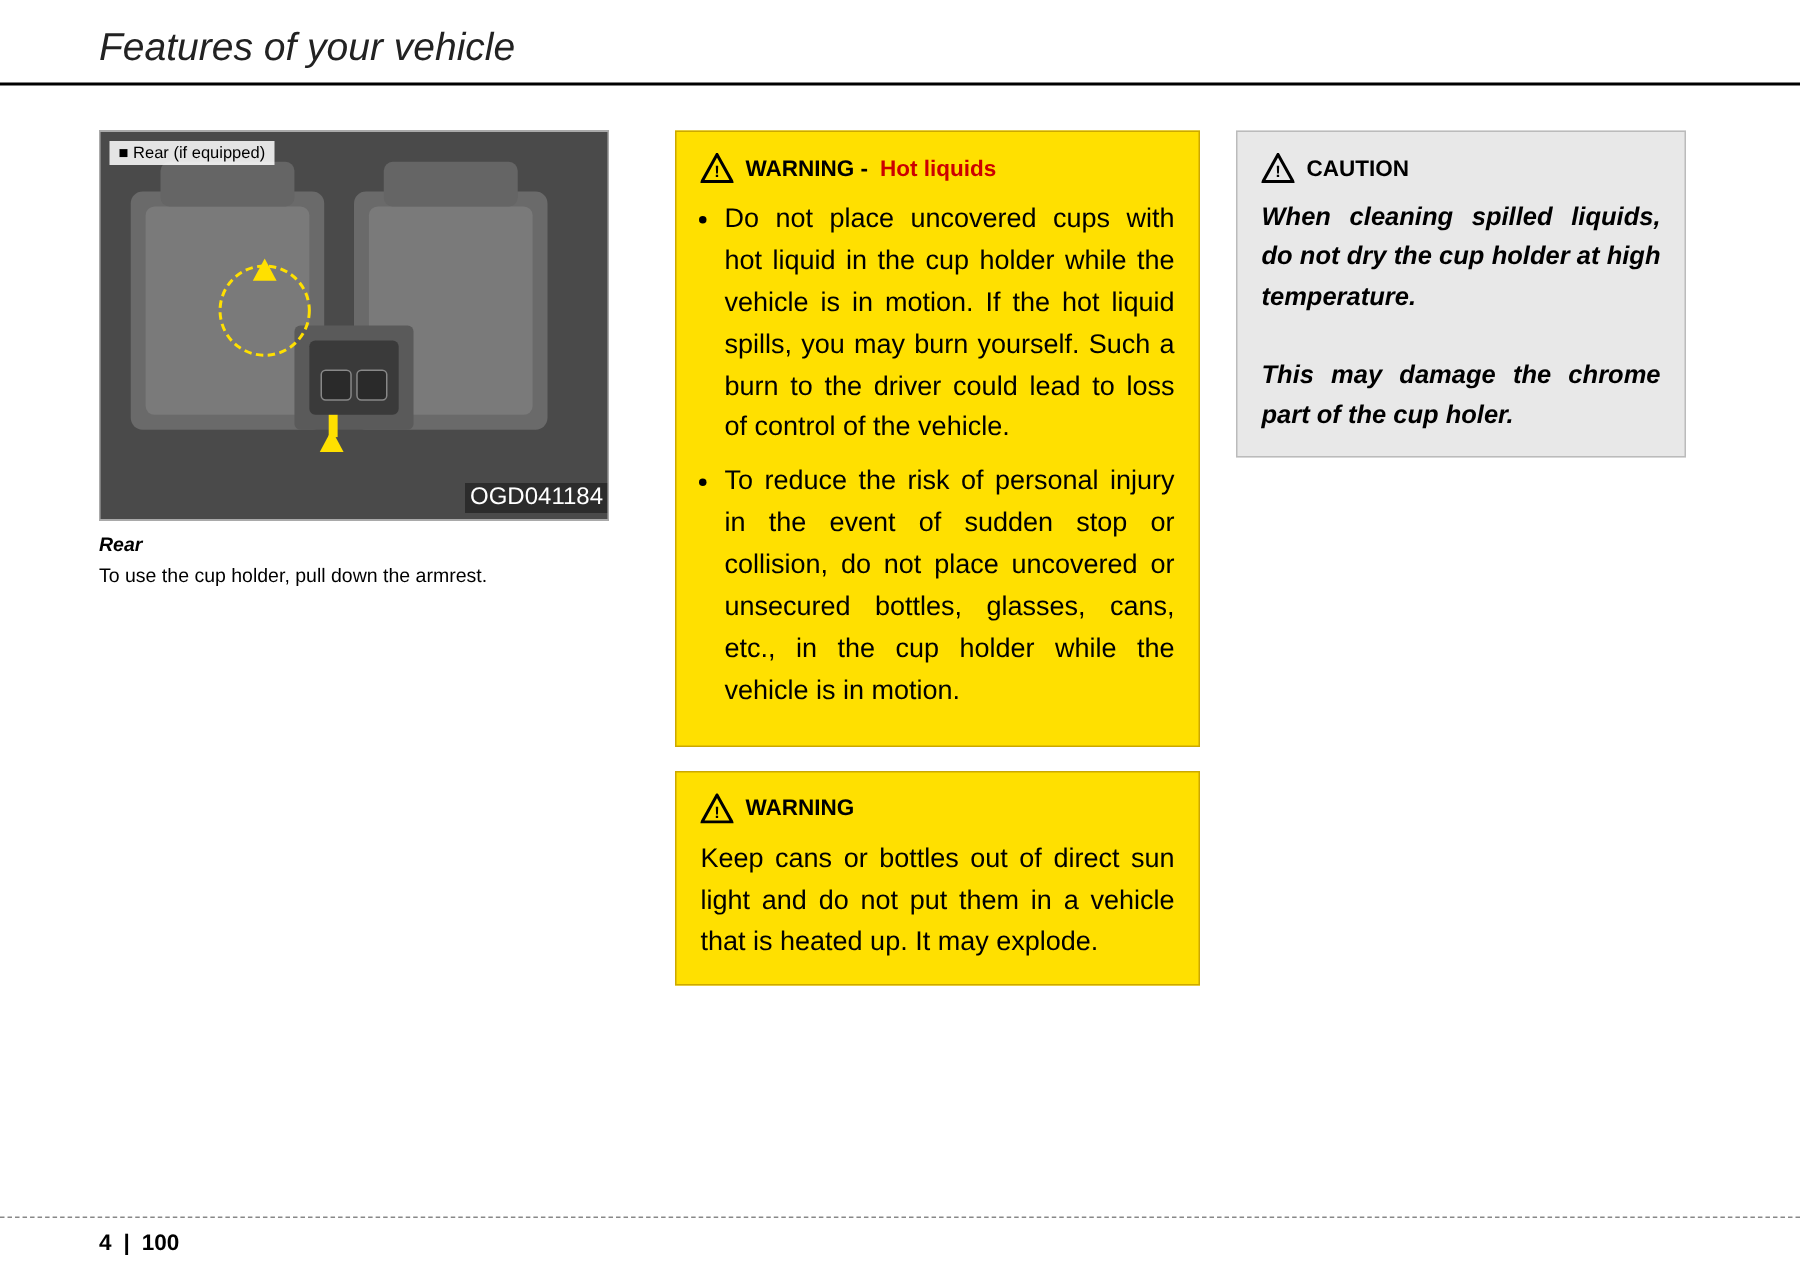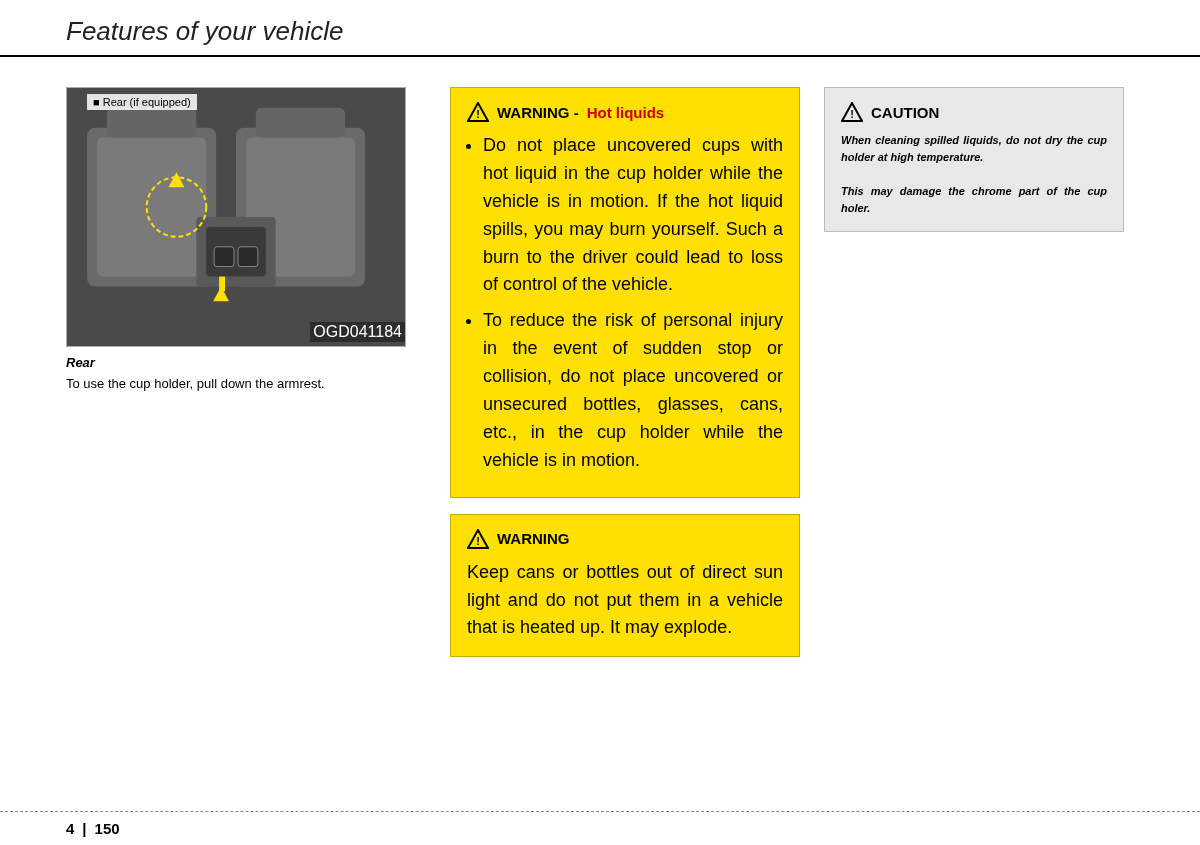--- a/index.html
+++ b/index.html
@@ -44,21 +44,21 @@
       position: relative;
       width: 340px;
       height: 260px;
       background: #555;
       overflow: hidden;
     }
 
     .image-label {
       position: absolute;
       top: 6px;
-      left: 20px;
+      left: 6px;
       background: rgba(255,255,255,0.85);
       font-size: 11px;
       padding: 2px 6px;
       color: #000;
     }
 
     .image-label::before {
       content: "■ ";
       color: #000;
     }
@@ -150,21 +150,21 @@
     .caution-title {
       display: flex;
       align-items: center;
       gap: 8px;
       font-size: 15px;
       font-weight: bold;
       margin-bottom: 10px;
     }
 
     .caution-body {
-      font-size: 11px;
+      font-size: 17px;
       font-style: italic;
       font-weight: bold;
       line-height: 1.55;
       text-align: justify;
     }
 
     
     .page-footer {
       position: absolute;
       bottom: 0;
@@ -293,14 +293,14 @@
         <span>This may damage the chrome part of the cup holer.</span>
       </div>
     </div>
   </div>
 
 </div>
 
 <div class="page-footer">
   <span class="footer-num">4</span>
   <span class="footer-sep">|</span>
-  <span class="footer-num">150</span>
+  <span class="footer-num">100</span>
 </div>
 
 </body></html>

